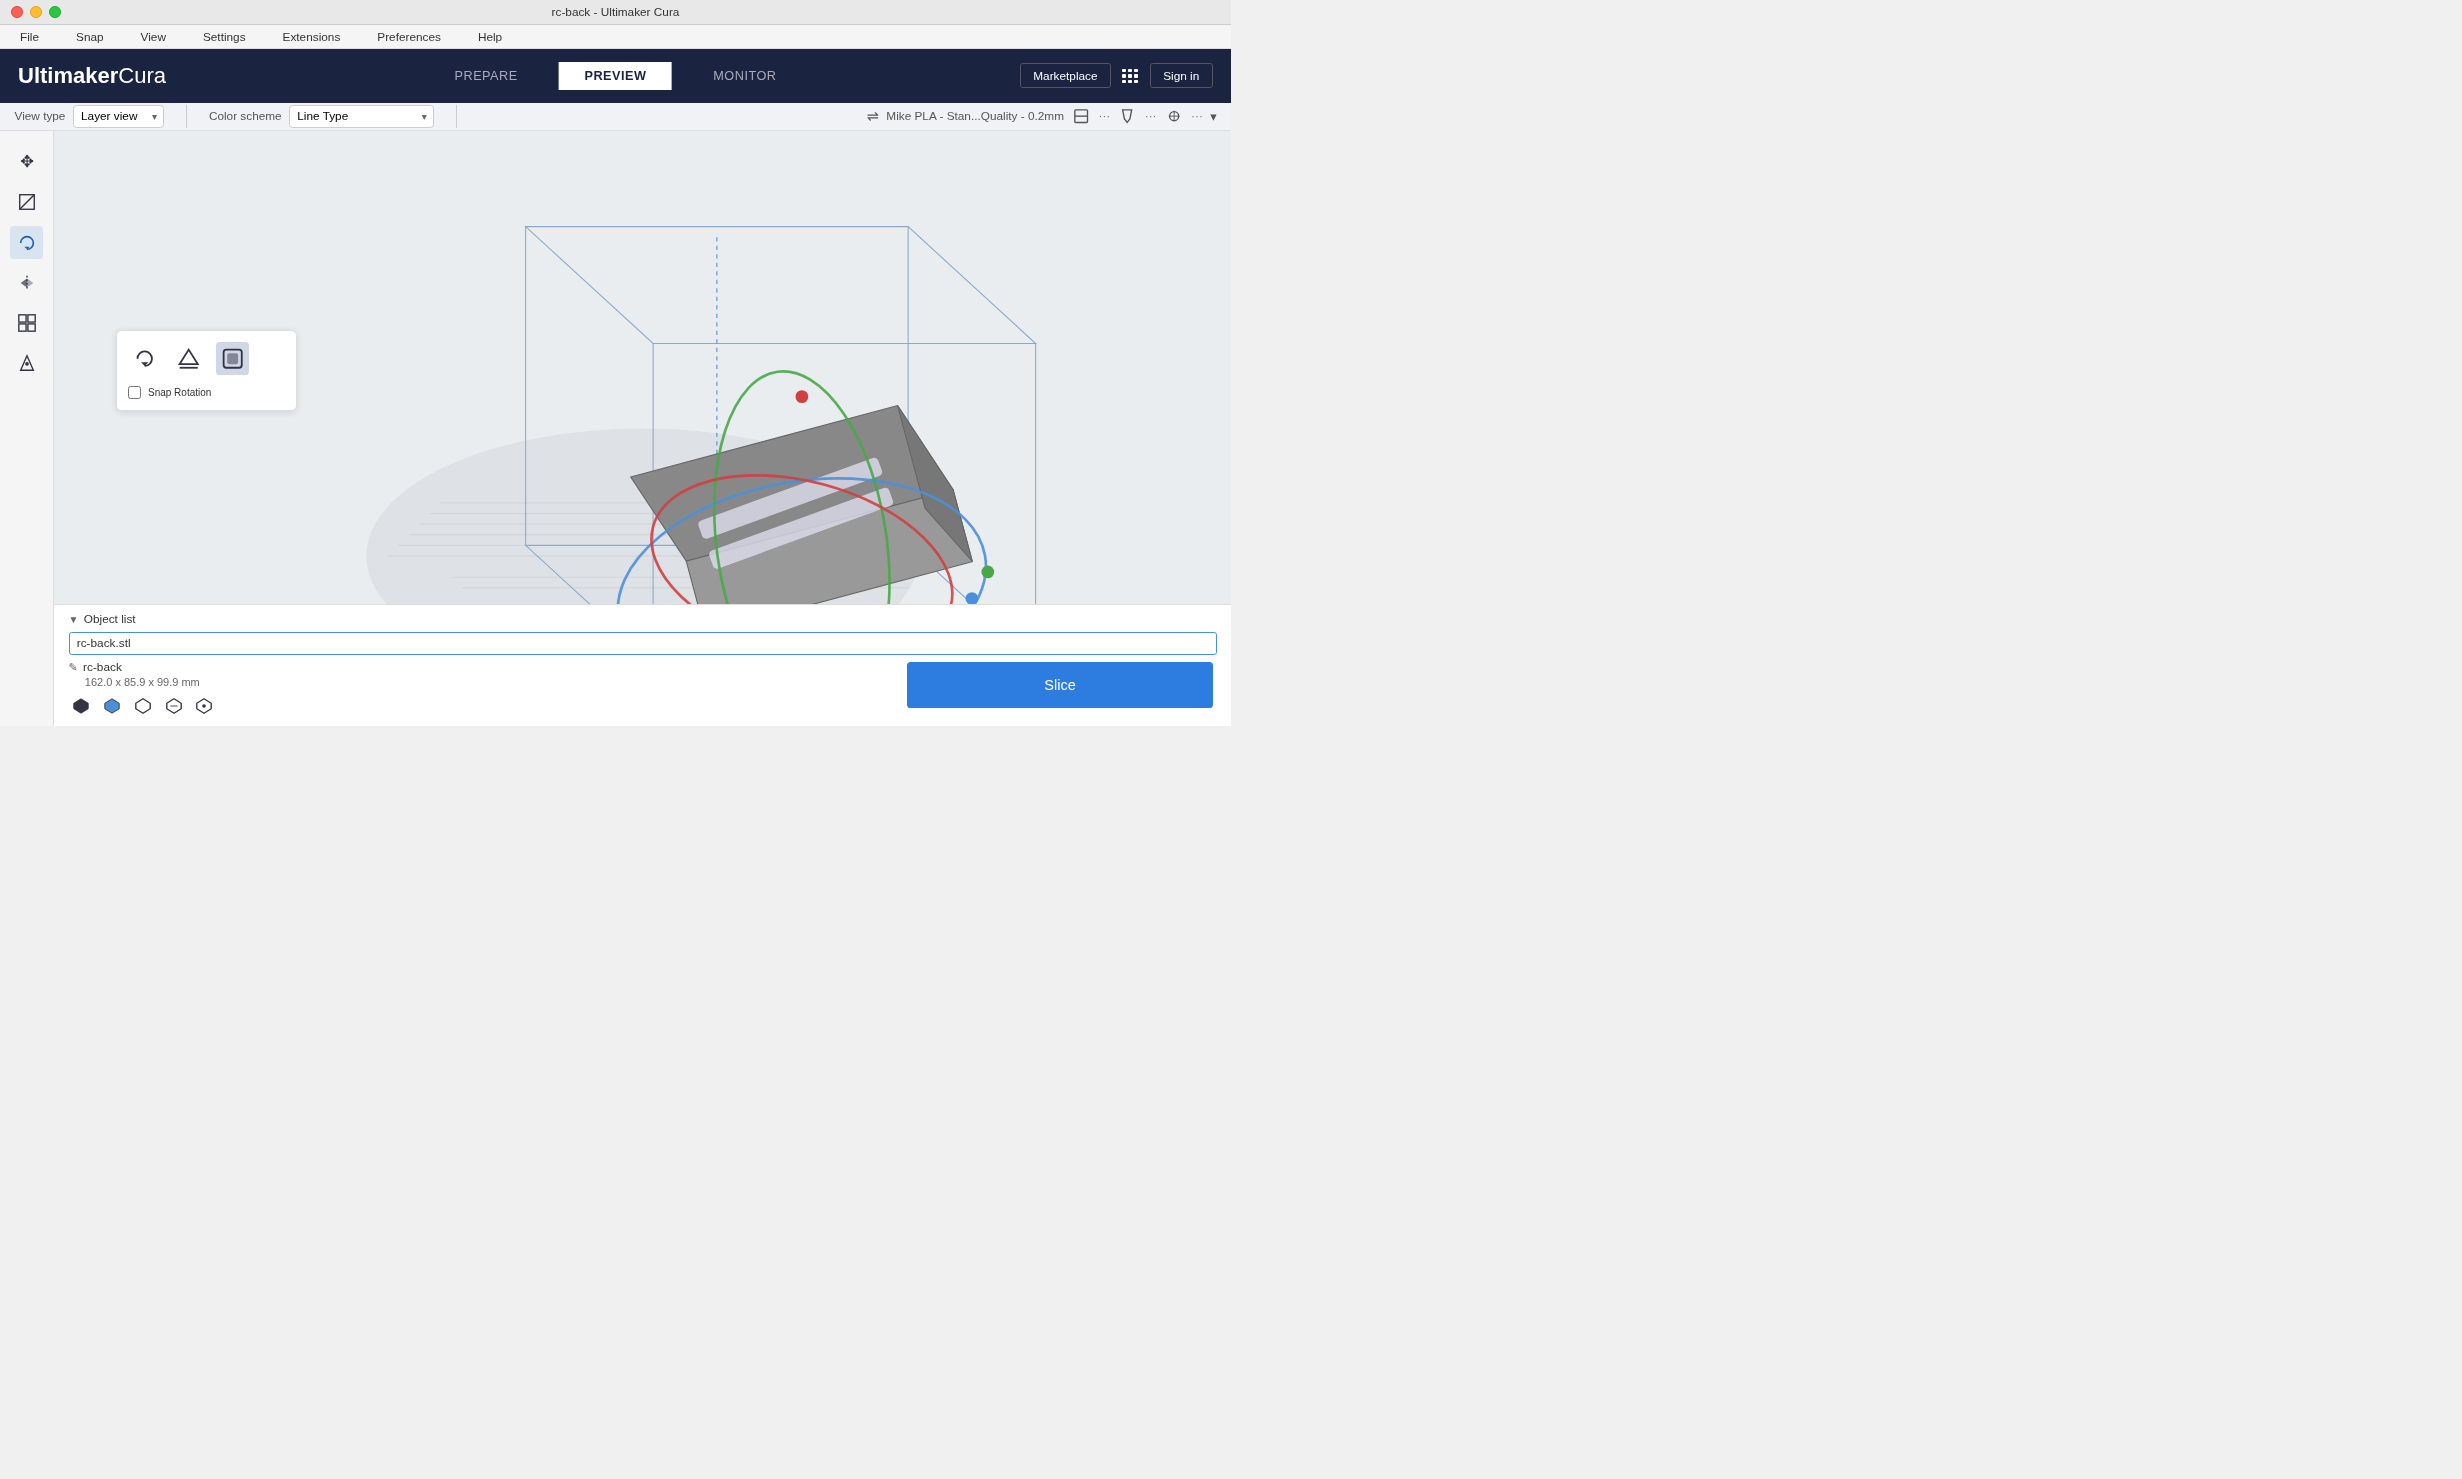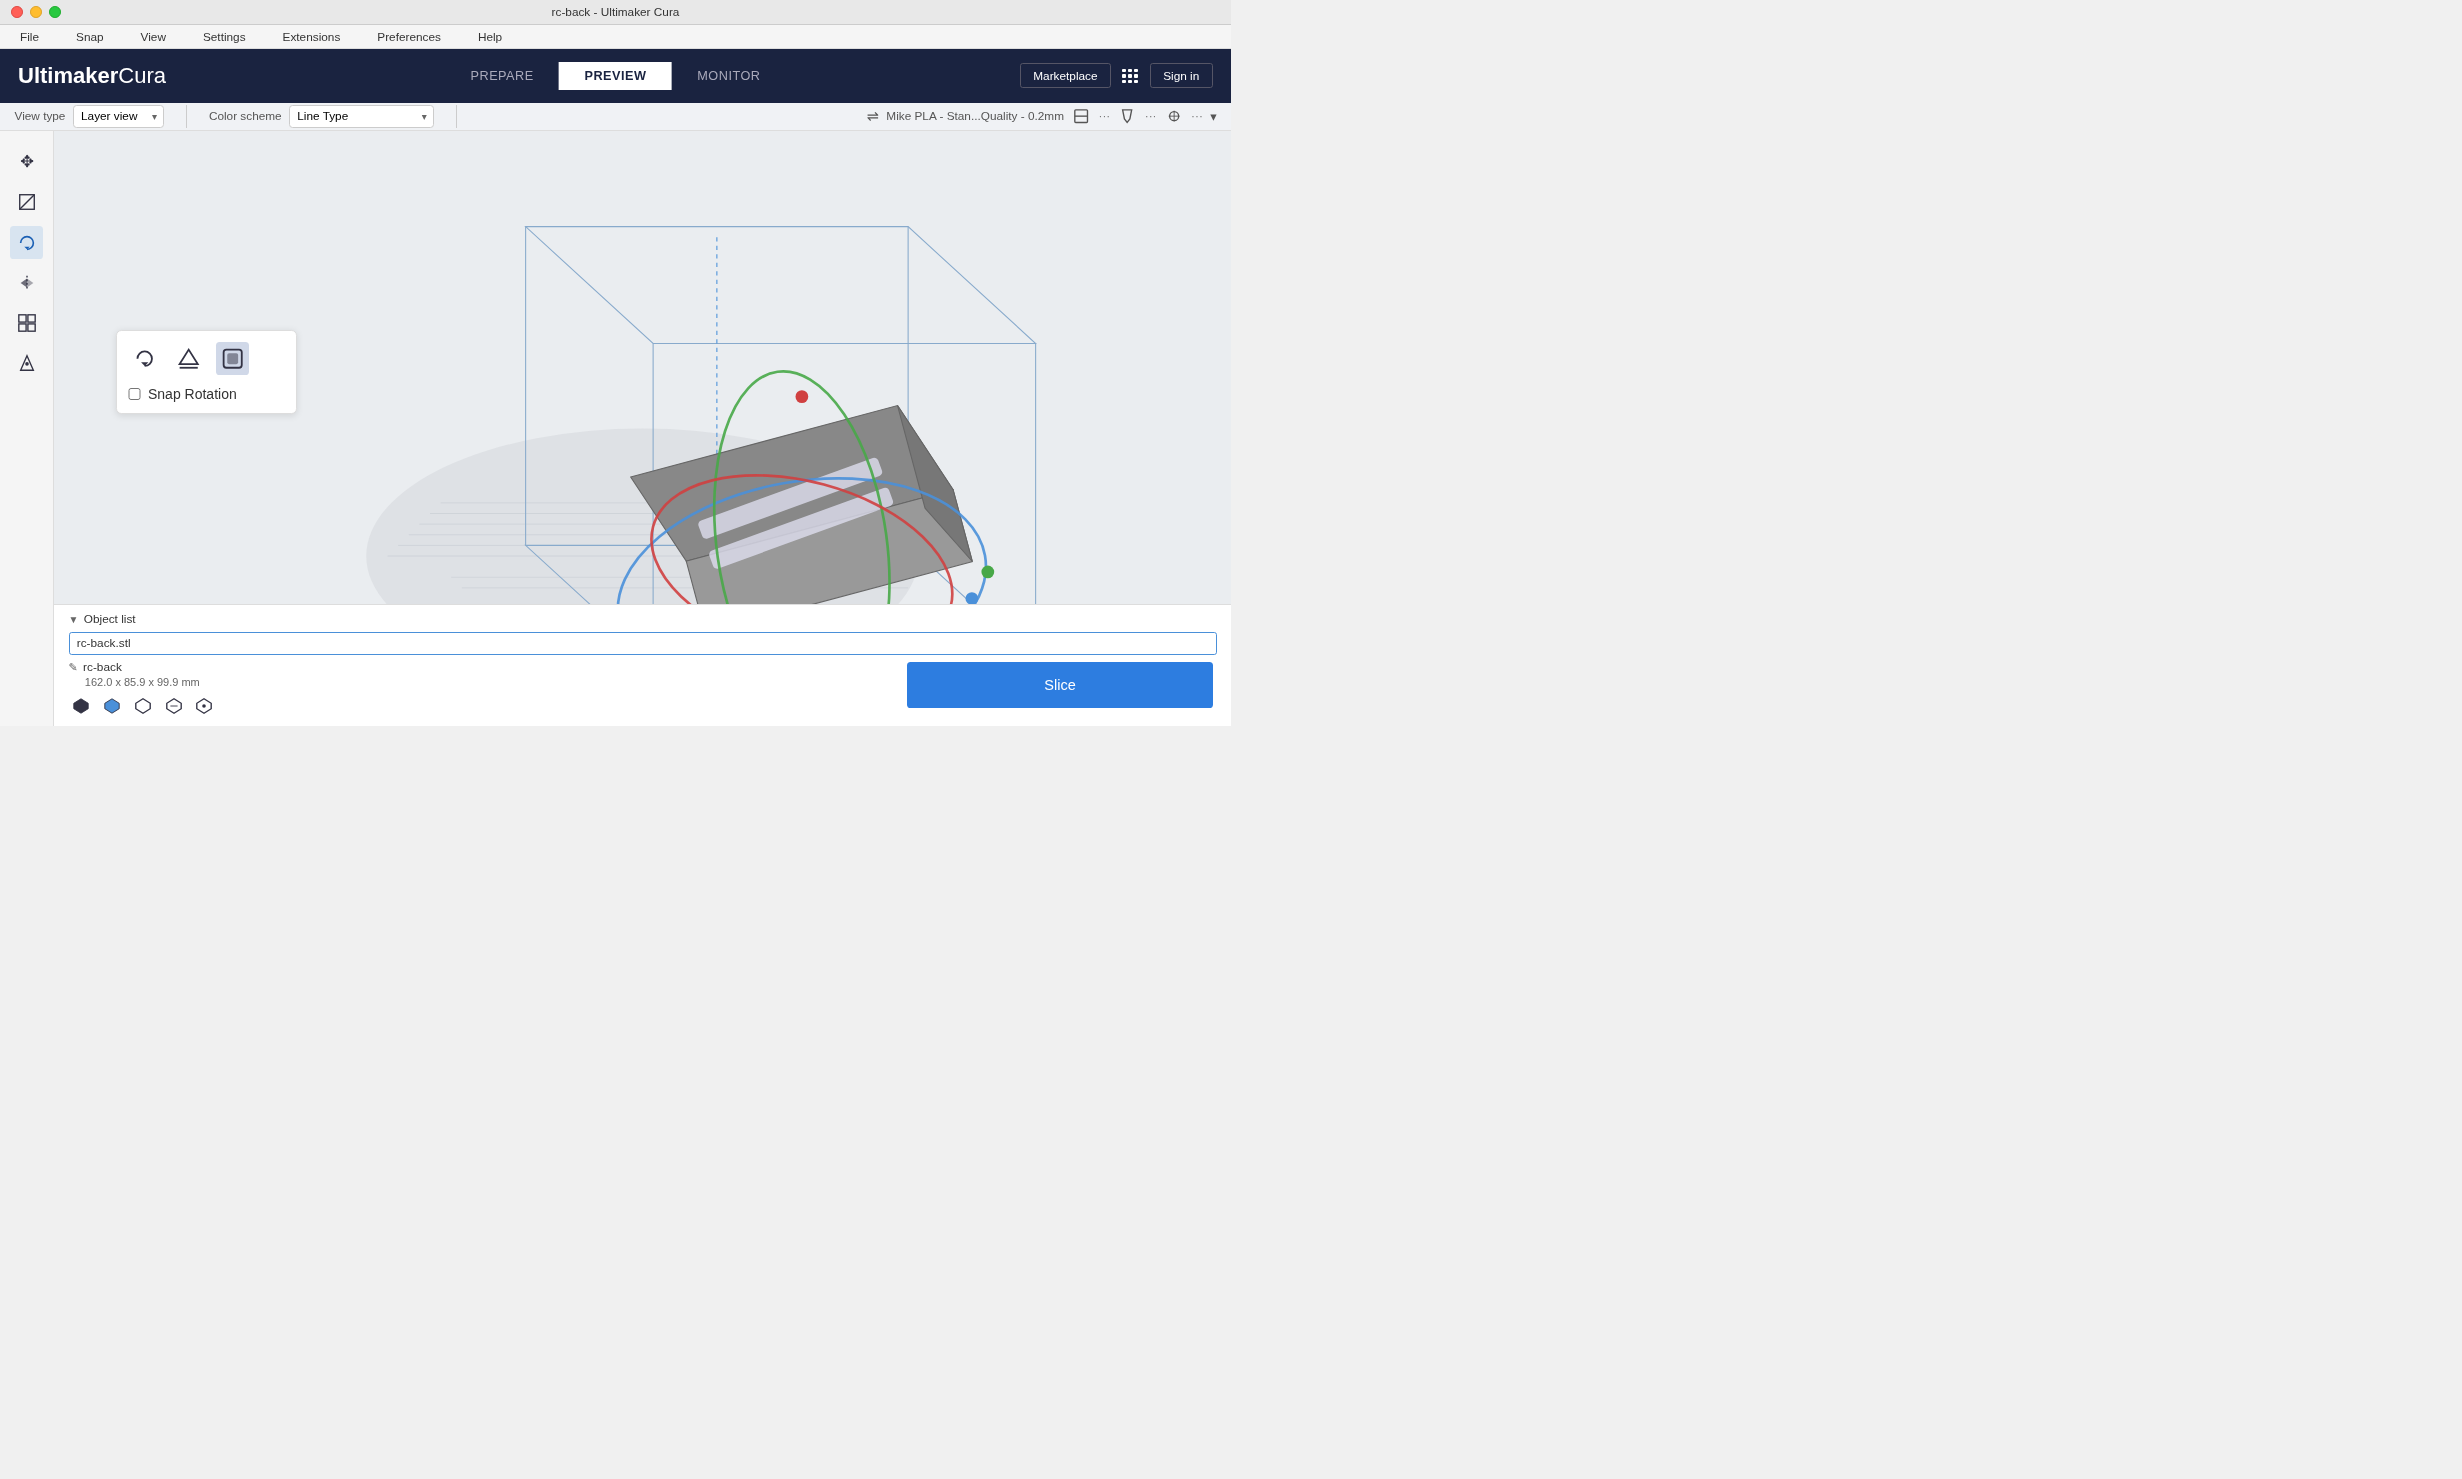--- a/index.html
+++ b/index.html
@@ -65,21 +65,21 @@
       gap: 0;
     }
     .logo-bold { font-size: 22px; font-weight: 700; color: white; }
     .logo-light { font-size: 22px; font-weight: 300; color: white; }
 
     .header-nav {
       position: absolute;
       left: 50%;
       transform: translateX(-50%);
       display: flex;
-      gap: 0;
+      gap: 16px;
       justify-content: flex-end;
     }
     .nav-btn {
       padding: 7.3px 25.4px;
       font-size: 12.7px;
       color: #aab;
       cursor: pointer;
       border: none;
       background: transparent;
       letter-spacing: 0.5px;
@@ -260,21 +260,21 @@
       background: none;
       border: none;
     }
     .rot-tool.active { background: #d0d8e8; }
     .snap-row {
       display: flex;
       align-items: center;
       gap: 7.3px;
     }
     .snap-checkbox { width: 12.7px; height: 12.7px; }
-    .snap-label { font-size: 14px; color: #333; text-align: right; }
+    .snap-label { font-size: 10px; color: #333; text-align: right; }
 
     
     .bottom-panel {
       position: absolute;
       bottom: 0;
       left: 0;
       right: 0;
       background: white;
       border-top: 0.9px solid #ddd;
       padding: 7.3px 14.5px;

